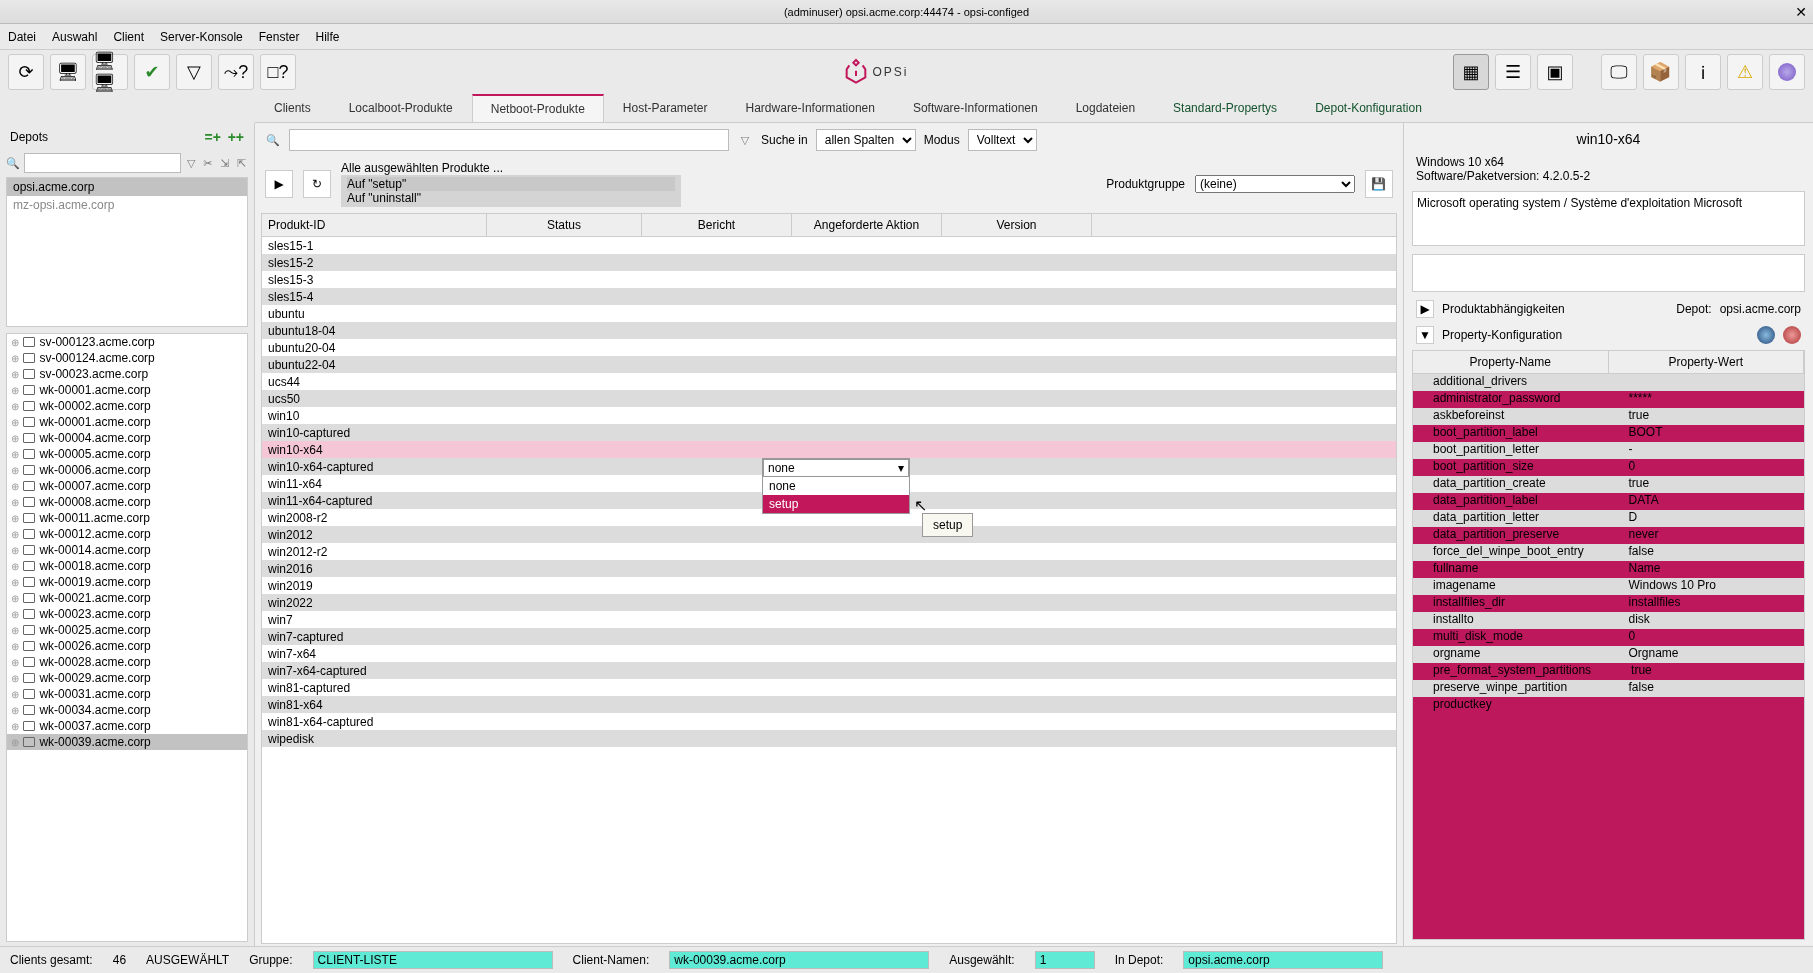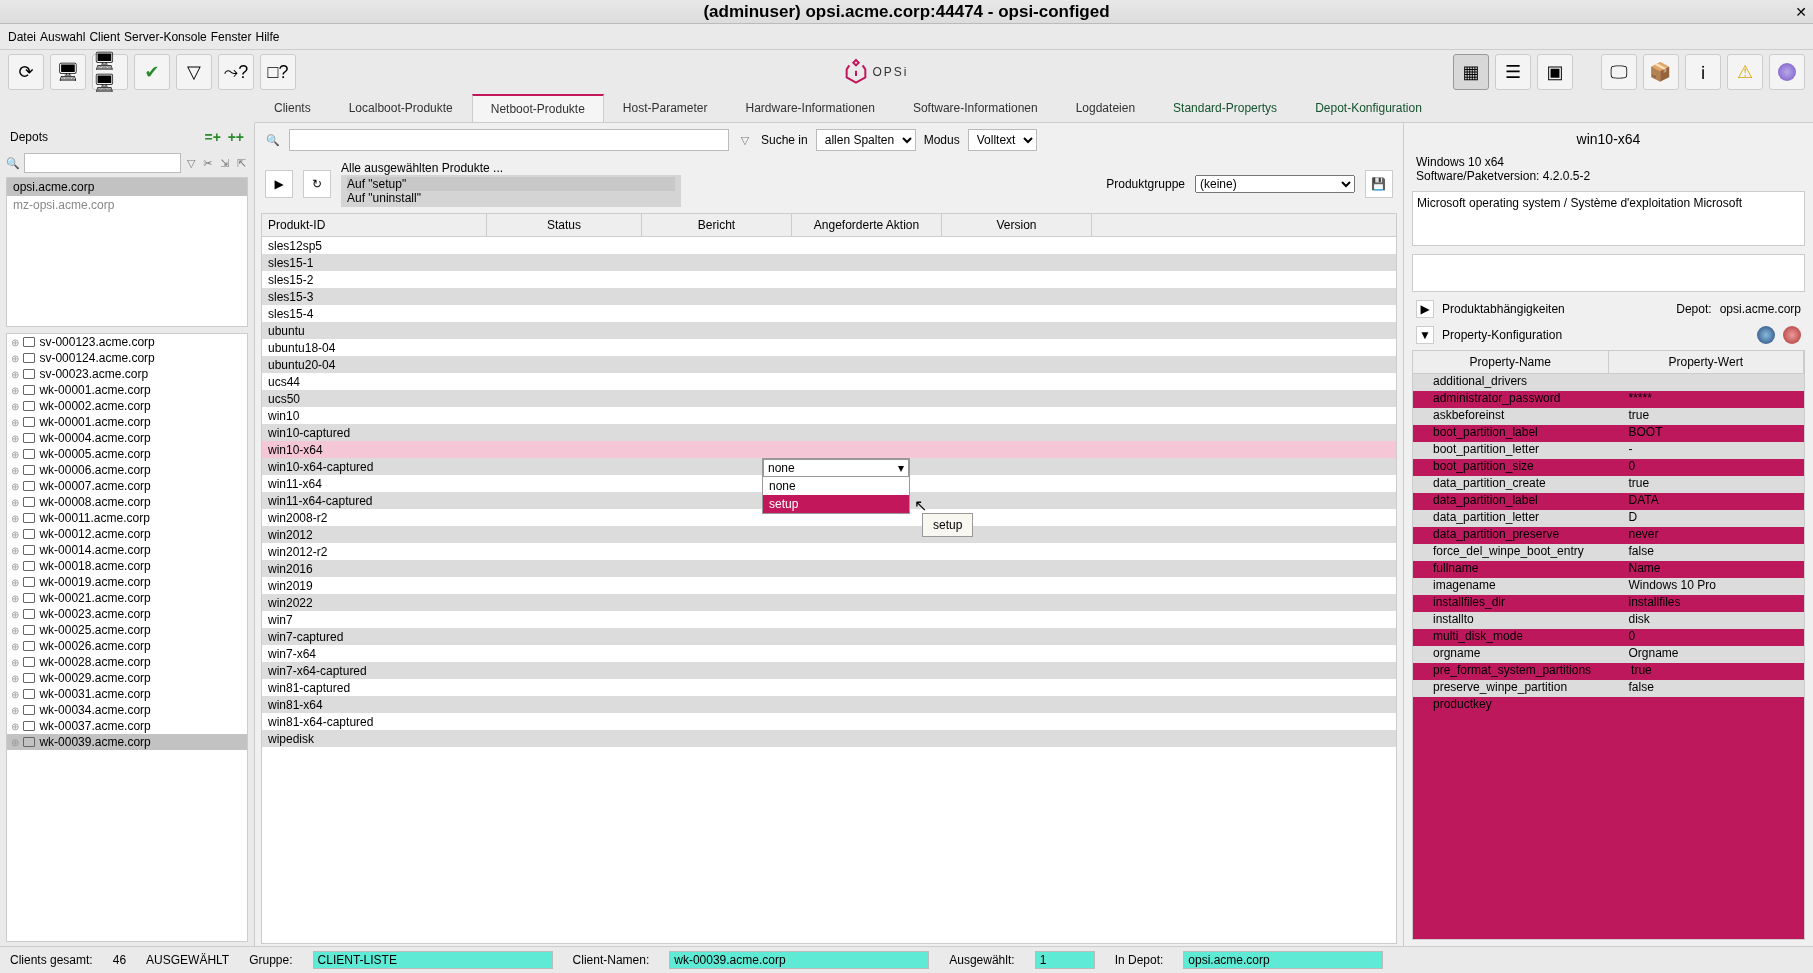--- a/index.html
+++ b/index.html
@@ -1,20 +1,20 @@
 <!DOCTYPE html>
 <html><head>
 <meta charset="utf-8">
 <style>
 *{box-sizing:border-box;margin:0;padding:0;font-family:sans-serif;font-size:12px}
 body{background:#eaeaea;width:1813px;height:973px;overflow:hidden}
 .titlebar{background:linear-gradient(#e8e8e8,#dcdcdc);height:24px;display:flex;align-items:center;justify-content:center;border-bottom:1px solid #bbb;position:relative}
-.titlebar-text{font-weight:bold;font-size:17px}
+.titlebar-text{font-weight:normal;font-size:11px}
 .close-btn{position:absolute;right:6px;cursor:pointer;font-size:14px}
-.menubar{background:#eaeaea;height:26px;display:flex;align-items:center;padding:0 8px;gap:4px;border-bottom:1px solid #ccc}
+.menubar{background:#eaeaea;height:26px;display:flex;align-items:center;padding:0 8px;gap:16px;border-bottom:1px solid #ccc}
 .menubar span{cursor:pointer}
 .toolbar{background:#eaeaea;height:44px;display:flex;align-items:center;padding:4px 8px;justify-content:space-between}
 .tb-left,.tb-right{display:flex;gap:6px}
 .tb-btn{width:36px;height:36px;background:#f4f4f4;border:1px solid #ccc;border-radius:3px;display:flex;align-items:center;justify-content:center;cursor:pointer;font-size:18px}
 .tb-btn.active{background:#d8d8d8;border-color:#999}
 .logo{display:flex;align-items:center;gap:0;font-size:28px;font-weight:300;letter-spacing:2px;color:#333}
 .logo svg{width:32px;height:32px}
 .tabs{background:#eaeaea;display:flex;border-bottom:1px solid #ccc;margin-left:255px}
 .tab{padding:6px 18px;cursor:pointer;border:1px solid transparent;border-bottom:none;color:#333}
 .tab.active{background:#f5f5f5;border-color:#c2185b #ccc #f5f5f5;border-top:2px solid #c2185b}
@@ -317,27 +317,20 @@
     <div class="table-wrap">
       <div class="thead">
         <div class="c-id">Produkt-ID</div>
         <div class="c-st">Status</div>
         <div class="c-br">Bericht</div>
         <div class="c-ak">Angeforderte Aktion</div>
         <div class="c-vr">Version</div>
       </div>
       <div class="tbody" id="tbody">
           <div class="trow">
-            <div class="c-id">sles12sp5</div>
-            <div class="c-st"></div>
-            <div class="c-br"></div>
-            <div class="c-ak"></div>
-            <div class="c-vr"></div>
-          </div>
-          <div class="trow">
             <div class="c-id">sles15-1</div>
             <div class="c-st"></div>
             <div class="c-br"></div>
             <div class="c-ak"></div>
             <div class="c-vr"></div>
           </div>
           <div class="trow">
             <div class="c-id">sles15-2</div>
             <div class="c-st"></div>
             <div class="c-br"></div>
@@ -367,20 +360,27 @@
           </div>
           <div class="trow">
             <div class="c-id">ubuntu18-04</div>
             <div class="c-st"></div>
             <div class="c-br"></div>
             <div class="c-ak"></div>
             <div class="c-vr"></div>
           </div>
           <div class="trow">
             <div class="c-id">ubuntu20-04</div>
+            <div class="c-st"></div>
+            <div class="c-br"></div>
+            <div class="c-ak"></div>
+            <div class="c-vr"></div>
+          </div>
+          <div class="trow">
+            <div class="c-id">ubuntu22-04</div>
             <div class="c-st"></div>
             <div class="c-br"></div>
             <div class="c-ak"></div>
             <div class="c-vr"></div>
           </div>
           <div class="trow">
             <div class="c-id">ucs44</div>
             <div class="c-st"></div>
             <div class="c-br"></div>
             <div class="c-ak"></div>

